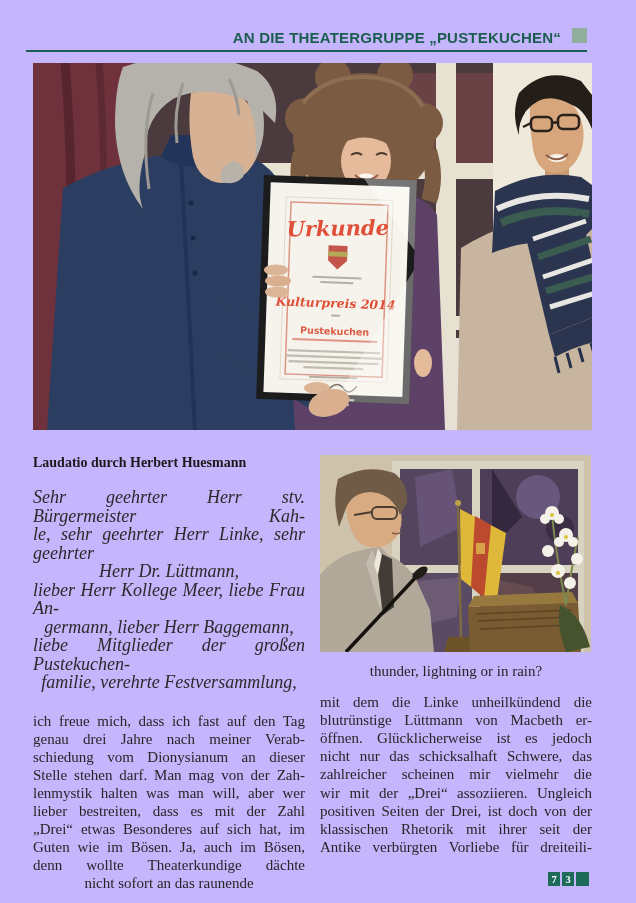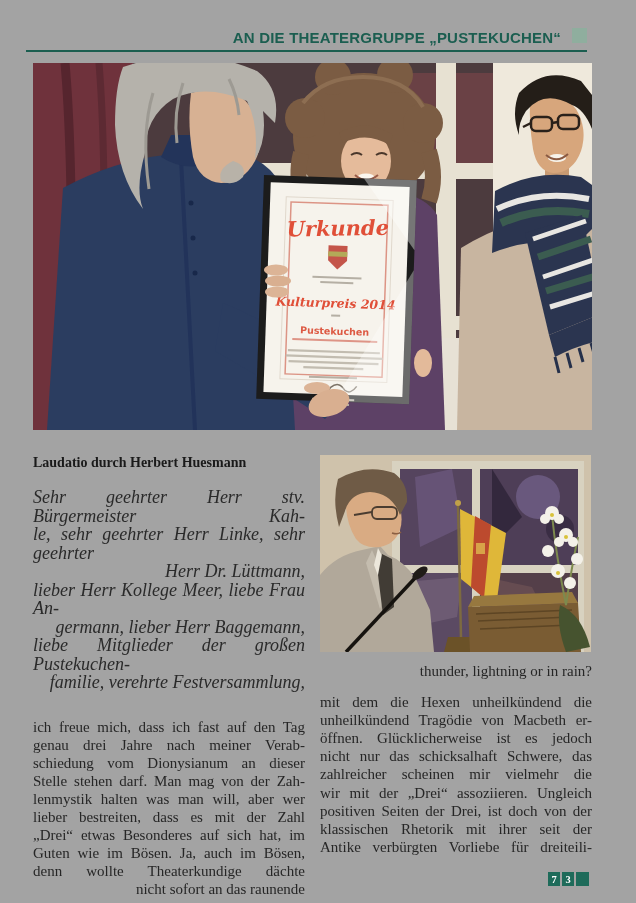--- a/index.html
+++ b/index.html
@@ -1,18 +1,18 @@
 <!DOCTYPE html>
 <html><head>
 <meta charset="utf-8">
 <style>
   * { margin:0; padding:0; box-sizing:border-box; }
   html,body { background:#ffffff; }
   .page {
-    position:relative; width:636px; height:903px; background:#a3a3a3;
+    position:relative; width:636px; height:903px; background:#c4b5fd;
     font-family:"Liberation Serif", serif; color:#232323; overflow:hidden;
     margin:0 auto;
   }
   .header-title {
     position:absolute; top:29px; right:75px; white-space:nowrap;
     font-family:"Liberation Sans", sans-serif; font-weight:bold;
     font-size:15px; letter-spacing:0.2px; color:#1b5e50;
   }
   .header-square { position:absolute; top:28px; left:572px; width:15px; height:15px; background:#8fae9e; }
   .header-rule   { position:absolute; top:50px; left:26px; width:561px; height:2px; background:#1b5e50; }
@@ -20,27 +20,27 @@
   .photo-main { position:absolute; left:33px; top:63px; width:559px; height:367px; overflow:hidden; }
   .photo-secondary { width:271px; height:197px; overflow:hidden; }
 
   .col-left  { position:absolute; left:33px;  top:455px; width:272px; }
   .col-right { position:absolute; left:320px; top:455px; width:272px; }
 
   .article-heading { font-size:14px; font-weight:bold; color:#1a1a1a; font-family:"Liberation Serif",serif; }
 
   .greeting { margin-top:17px; font-style:italic; font-size:18px; line-height:18.5px; color:#2a2a2a; }
   .para { font-size:15px; line-height:18.1px; color:#262626; }
-  .para-first  { margin-top:26px; }
+  .para-first  { margin-top:20px; }
   .quote-left  { margin-top:14px; }
   .quote-right { margin-top:10px; }
   .para-right  { margin-top:13px; }
 
   .jline { text-align:justify; text-align-last:justify; }
-  .lline { text-align:right; }
+  .lline { text-align:center; }
 
   .footer { position:absolute; left:548px; top:872px; display:flex; gap:2px; }
   .pagebox {
     width:12px; height:14px; background:#1e6b5a; color:#ffffff;
     font-family:"Liberation Serif", serif; font-weight:bold; font-size:10.5px;
     display:flex; align-items:center; justify-content:center;
   }
   .pagebox.empty { width:13px; }
 </style>
 </head>
@@ -260,22 +260,22 @@
           <circle cx="246" cy="82" r="2" fill="#d8c23a"></circle>
           <circle cx="238" cy="118" r="2" fill="#d8c23a"></circle>
           <path d="M240,150 Q262,160 270,192 L246,197 Q236,170 240,150 Z" fill="#46532f"></path>
         </g>
       </svg>
     </div>
     <div class="para quote-right">
         <div class="lline">thunder, lightning or in rain?</div>
       </div>
     <div class="para para-right">
-        <div class="jline">mit dem die Hexen unheilkündend die</div>
-        <div class="jline">unheilkündend Tragödie von Macbeth er-</div>
+        <div class="jline">mit dem die Linke unheilkündend die</div>
+        <div class="jline">blutrünstige Lüttmann von Macbeth er-</div>
         <div class="jline">öffnen. Glücklicherweise ist es jedoch</div>
         <div class="jline">nicht nur das schicksalhaft Schwere, das</div>
         <div class="jline">zahlreicher scheinen mir vielmehr die</div>
         <div class="jline">wir mit der „Drei“ assoziieren. Ungleich</div>
         <div class="jline">positiven Seiten der Drei, ist doch von der</div>
         <div class="jline">klassischen Rhetorik mit ihrer seit der</div>
         <div class="jline">Antike verbürgten Vorliebe für dreiteili-</div>
       </div>
   </div>
 

